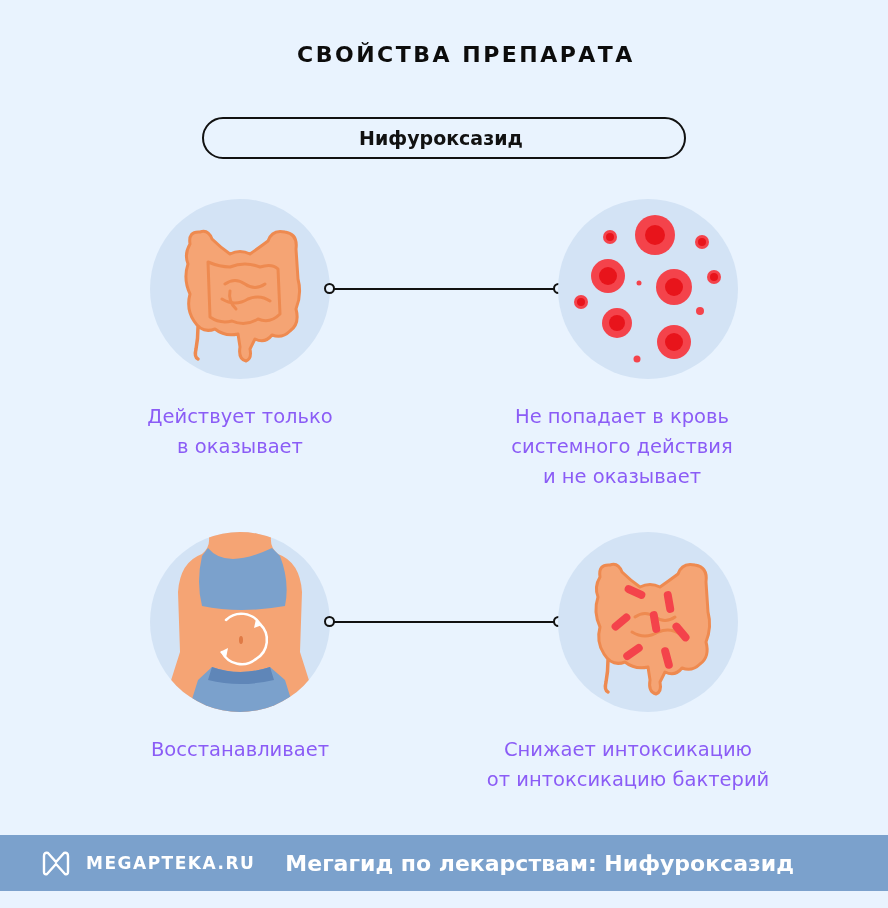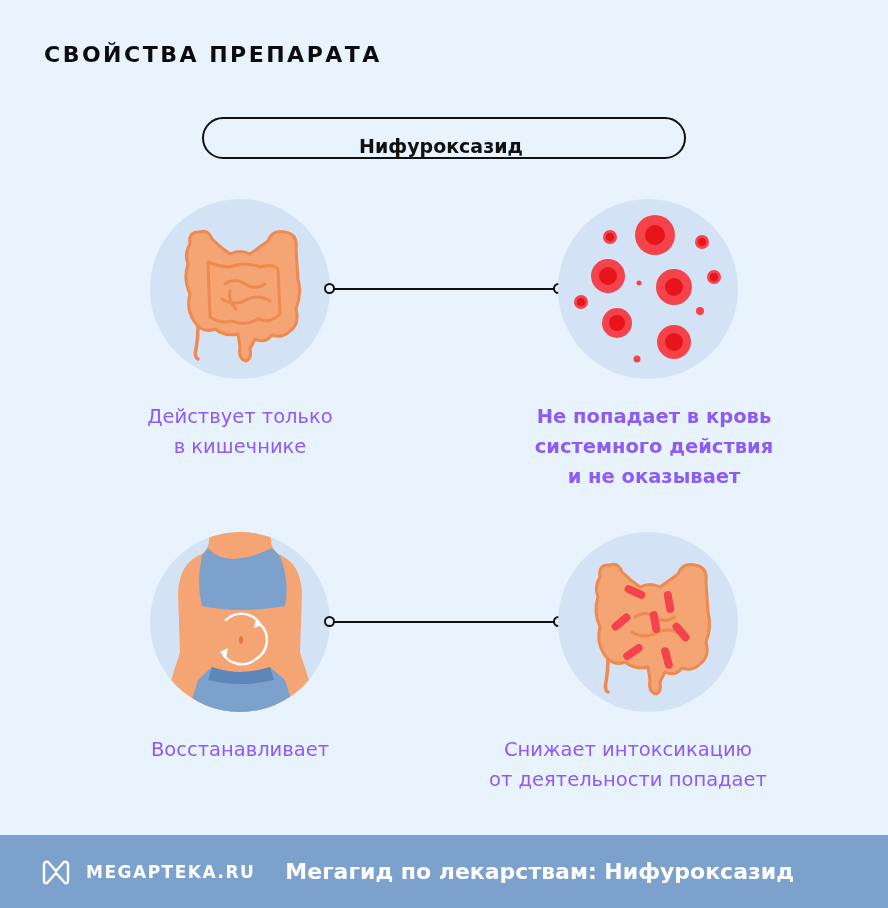--- a/index.html
+++ b/index.html
@@ -6,50 +6,51 @@
   html, body { width: 888px; height: 908px; }
   body {
     background: #e9f3fe;
     font-family: "DejaVu Sans", "Liberation Sans", sans-serif;
     color: #111;
     position: relative;
     overflow: hidden;
   }
   .title {
     position: absolute; left: 0; right: 0; top: 42px;
+    text-align: center;
     font-family: "DejaVu Sans", sans-serif;
     font-weight: bold; font-size: 22px; letter-spacing: 2.5px;
     color: #0c0c0c;
     margin-left: 44px;
   }
   .subtitle-pill {
     position: absolute; left: 202px; top: 117px; width: 484px; height: 42px;
     border: 2px solid #111; border-radius: 21px;
-    display: flex; align-items: flex-end; justify-content: center;
+    display: flex; align-items: center; justify-content: center;
     font-size: 19px; color: #111; white-space: nowrap;
   }
   .subtitle-pill b { font-weight: bold; margin-right: 6px; }
   .circle {
     position: absolute; width: 180px; height: 180px; border-radius: 50%;
     background: #d3e3f5; overflow: hidden;
   }
   .circle svg { width: 180px; height: 180px; display: block; }
   .connector {
     position: absolute; height: 2px; background: #111;
   }
   .dot {
     position: absolute; width: 11px; height: 11px; border-radius: 50%;
     border: 2px solid #111; background: #e9f3fe;
   }
   .caption {
     position: absolute; text-align: center; font-size: 19.5px; line-height: 30px; color: #8b5cf6;
     white-space: nowrap;
   }
   .footer {
-    position: absolute; left: 0; right: 0; top: 835px; height: 73px;
+    position: absolute; left: 0; right: 0; top: 835px; height: 56px;
     background: #7ba1cc;
     display: flex; align-items: center;
     padding-left: 40px; color: #fff;
   }
   .footer .logo-icon { width: 32px; height: 26px; margin-right: 14px; }
   .footer .brand { font-weight: bold; font-size: 17px; letter-spacing: 1.5px; margin-right: 30px; }
   .footer .tagline { font-weight: bold; font-size: 22px; }
 </style>
 </head>
 <body>
@@ -98,23 +99,23 @@
       <circle cx="142" cy="112" r="4" fill="#f4434b"></circle>
       <circle cx="116" cy="143" r="17" fill="#f4434b"></circle>
         <circle cx="116" cy="143" r="9" fill="#e8141b"></circle>
       <circle cx="79" cy="160" r="3.5" fill="#f4434b"></circle>
     </g>
   </svg>
 </div>
 
 <div class="caption" style="left:90px; width:300px; top:402px;">
   <div>Действует только</div>
-  <div>в кишечнике</div>
+  <div>в оказывает</div>
 </div>
-<div class="caption" style="left:504px; width:300px; top:402px;font-weight:bold;">
+<div class="caption" style="left:472px; width:300px; top:402px;">
   <div>Не попадает в кровь</div>
   <div>системного действия</div>
   <div>и не оказывает</div>
 </div>
 
 <div class="circle" style="left:150px; top:532px;">
   <svg viewBox="0 0 180 180">
     <path d="M58 0 L122 0 Q118 14 128 22 Q150 30 152 60 L150 120 Q160 150 168 180 L12 180 Q20 150 30 120 L28 60 Q30 30 52 22 Q62 14 58 0 Z" fill="#f5a474"></path>
     <path d="M20 180 Q30 140 40 120 L40 70 Q45 90 52 100 L52 120 Q50 150 45 180 Z" fill="#d3e3f5" opacity="0"></path>
     <path d="M58 16 Q76 38 122 16 L130 24 Q140 50 135 74 Q90 82 52 74 Q46 50 52 24 Z" fill="#7ba1cc"></path>
@@ -151,21 +152,21 @@
       <rect x="98" y="122" width="22" height="8" rx="4" transform="rotate(75 109 126)"></rect>
     </g>
   </svg>
 </div>
 
 <div class="caption" style="left:90px; width:300px; top:735px;">
   <div>Восстанавливает</div>
 </div>
 <div class="caption" style="left:478px; width:300px; top:735px;">
   <div>Снижает интоксикацию</div>
-  <div>от деятельности попадает</div>
+  <div>от интоксикацию бактерий</div>
 </div>
 
 <div class="footer">
   <svg class="logo-icon" viewBox="0 0 32 26">
     <path d="M4 22 L4 6 Q4 2 8 3 L16 12 L24 3 Q28 2 28 6 L28 22 Q28 25 25 24 L16 14 L7 24 Q4 25 4 22 Z" fill="none" stroke="#fff" stroke-width="2.4" stroke-linejoin="round"></path>
   </svg>
   <span class="brand">MEGAPTEKA.RU</span>
   <span class="tagline">Мегагид по лекарствам: Нифуроксазид</span>
 </div>
 

